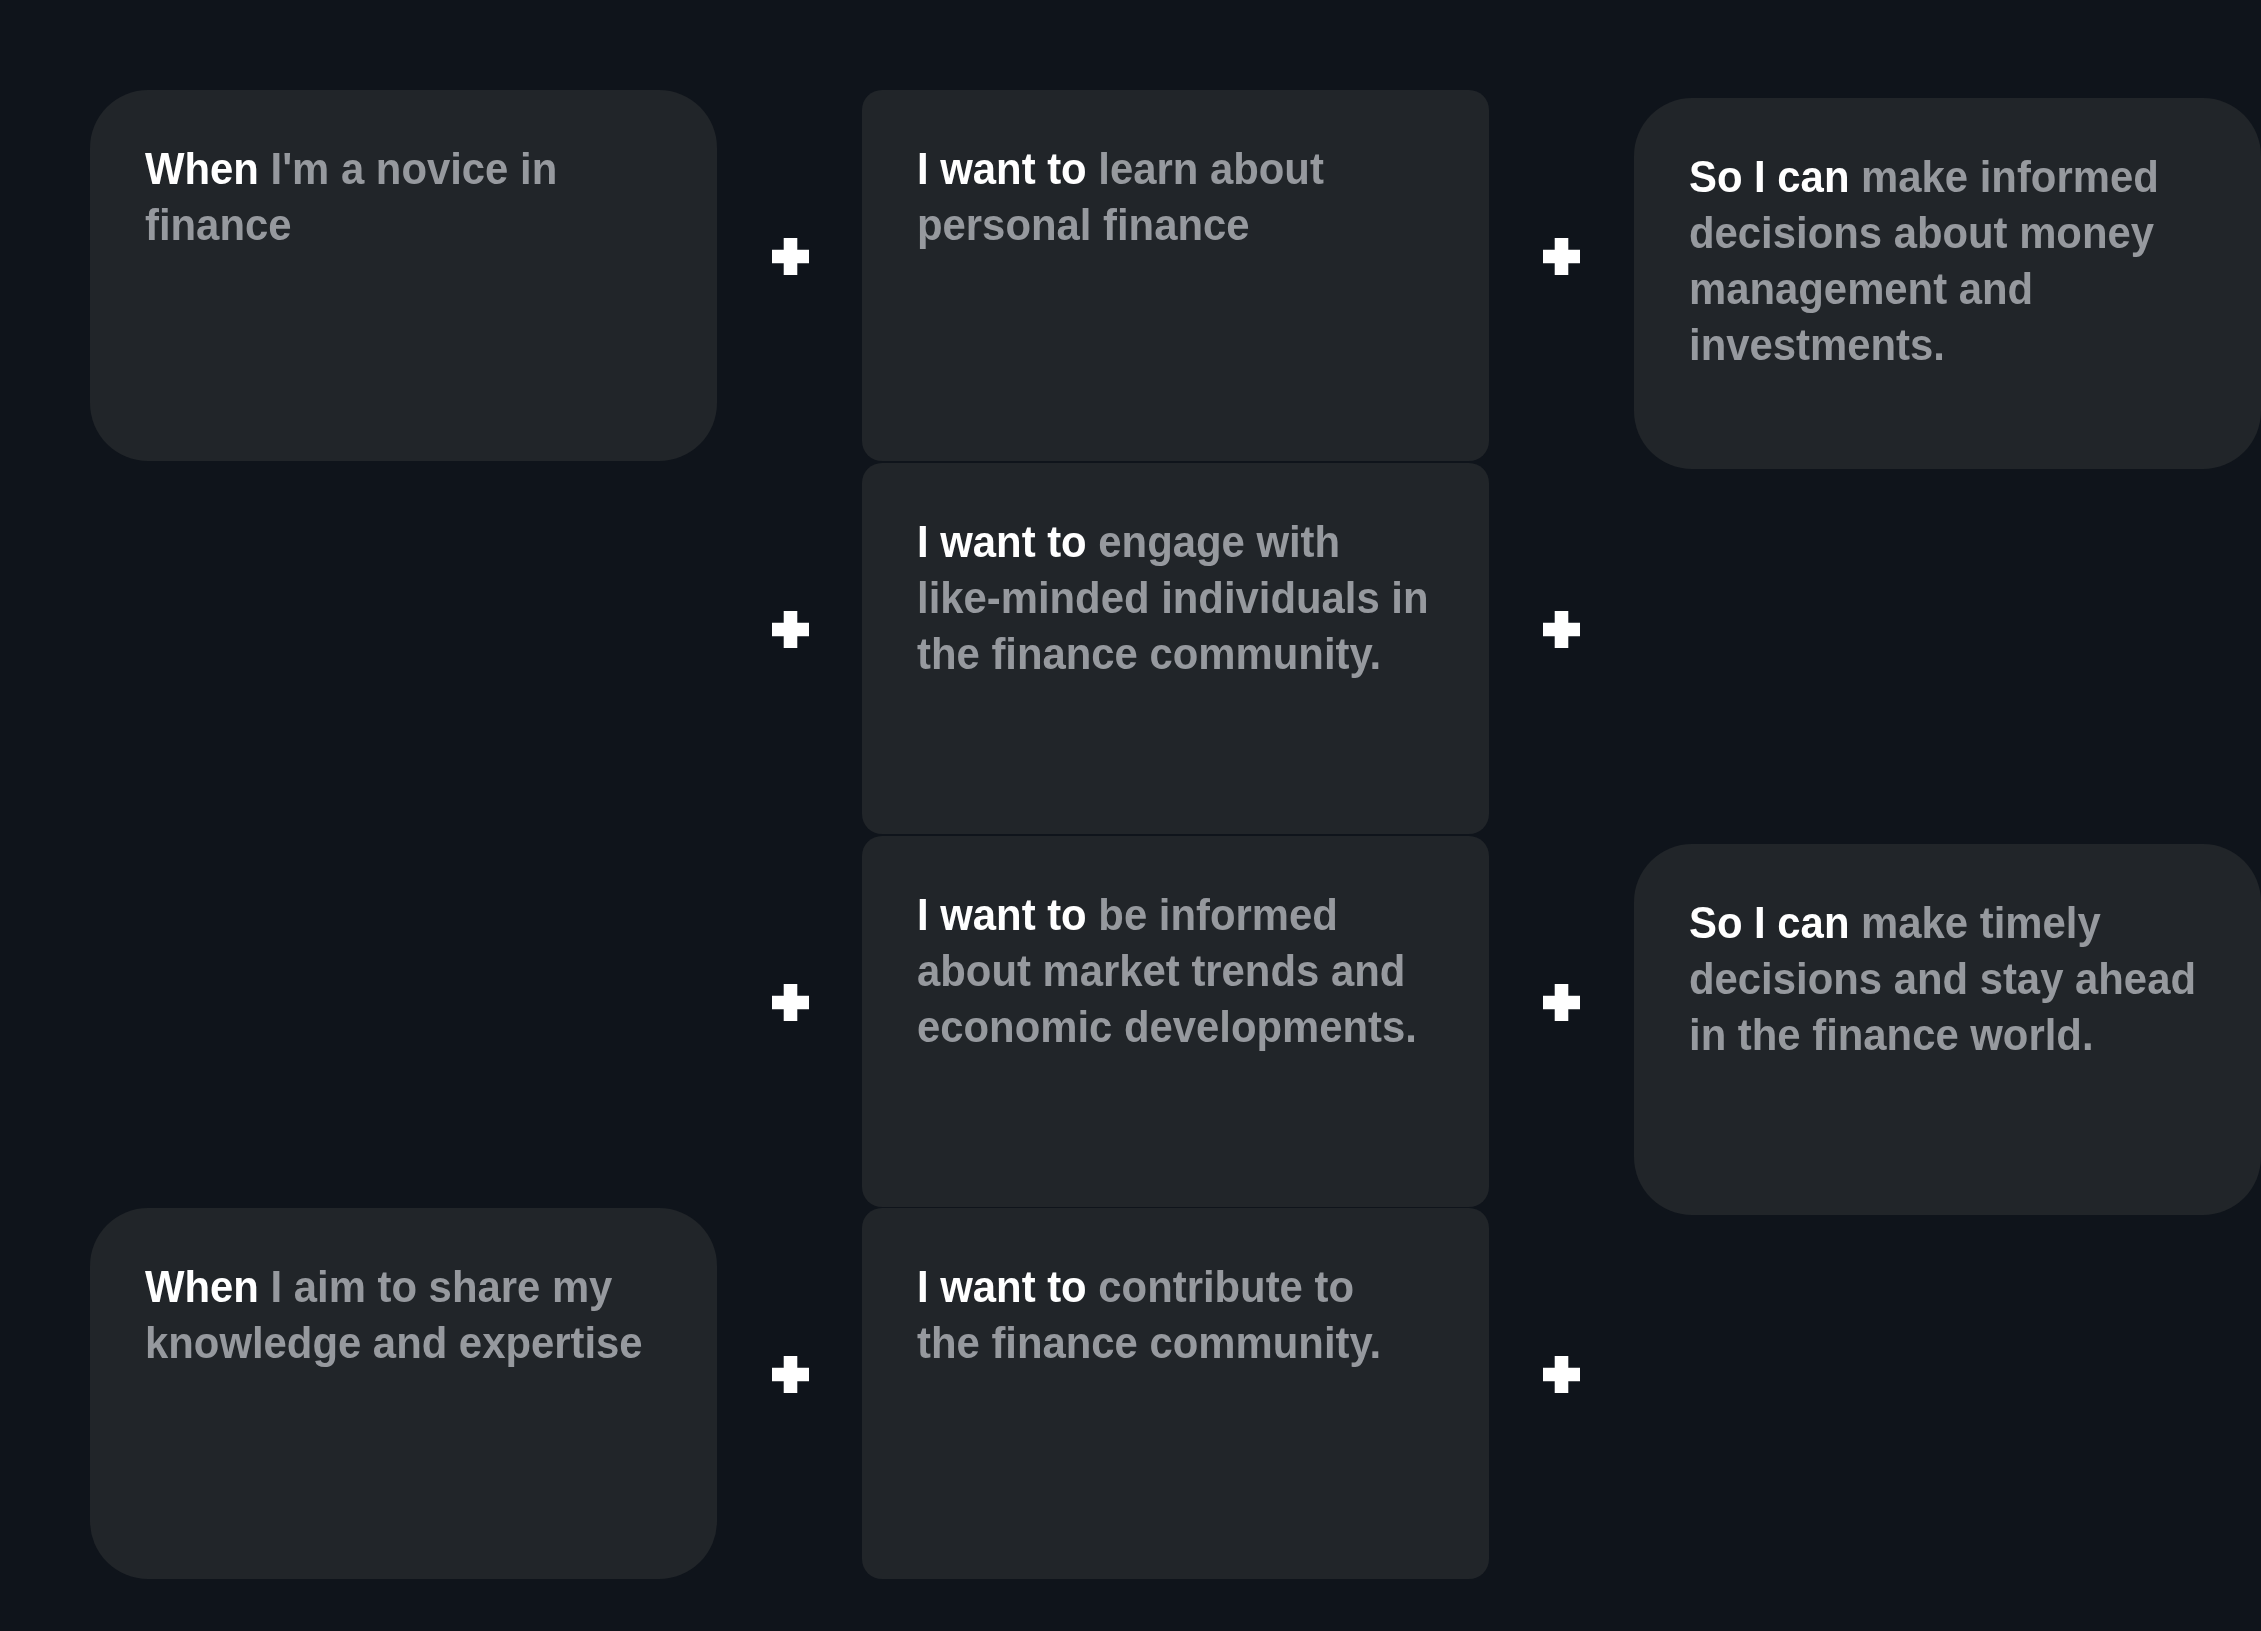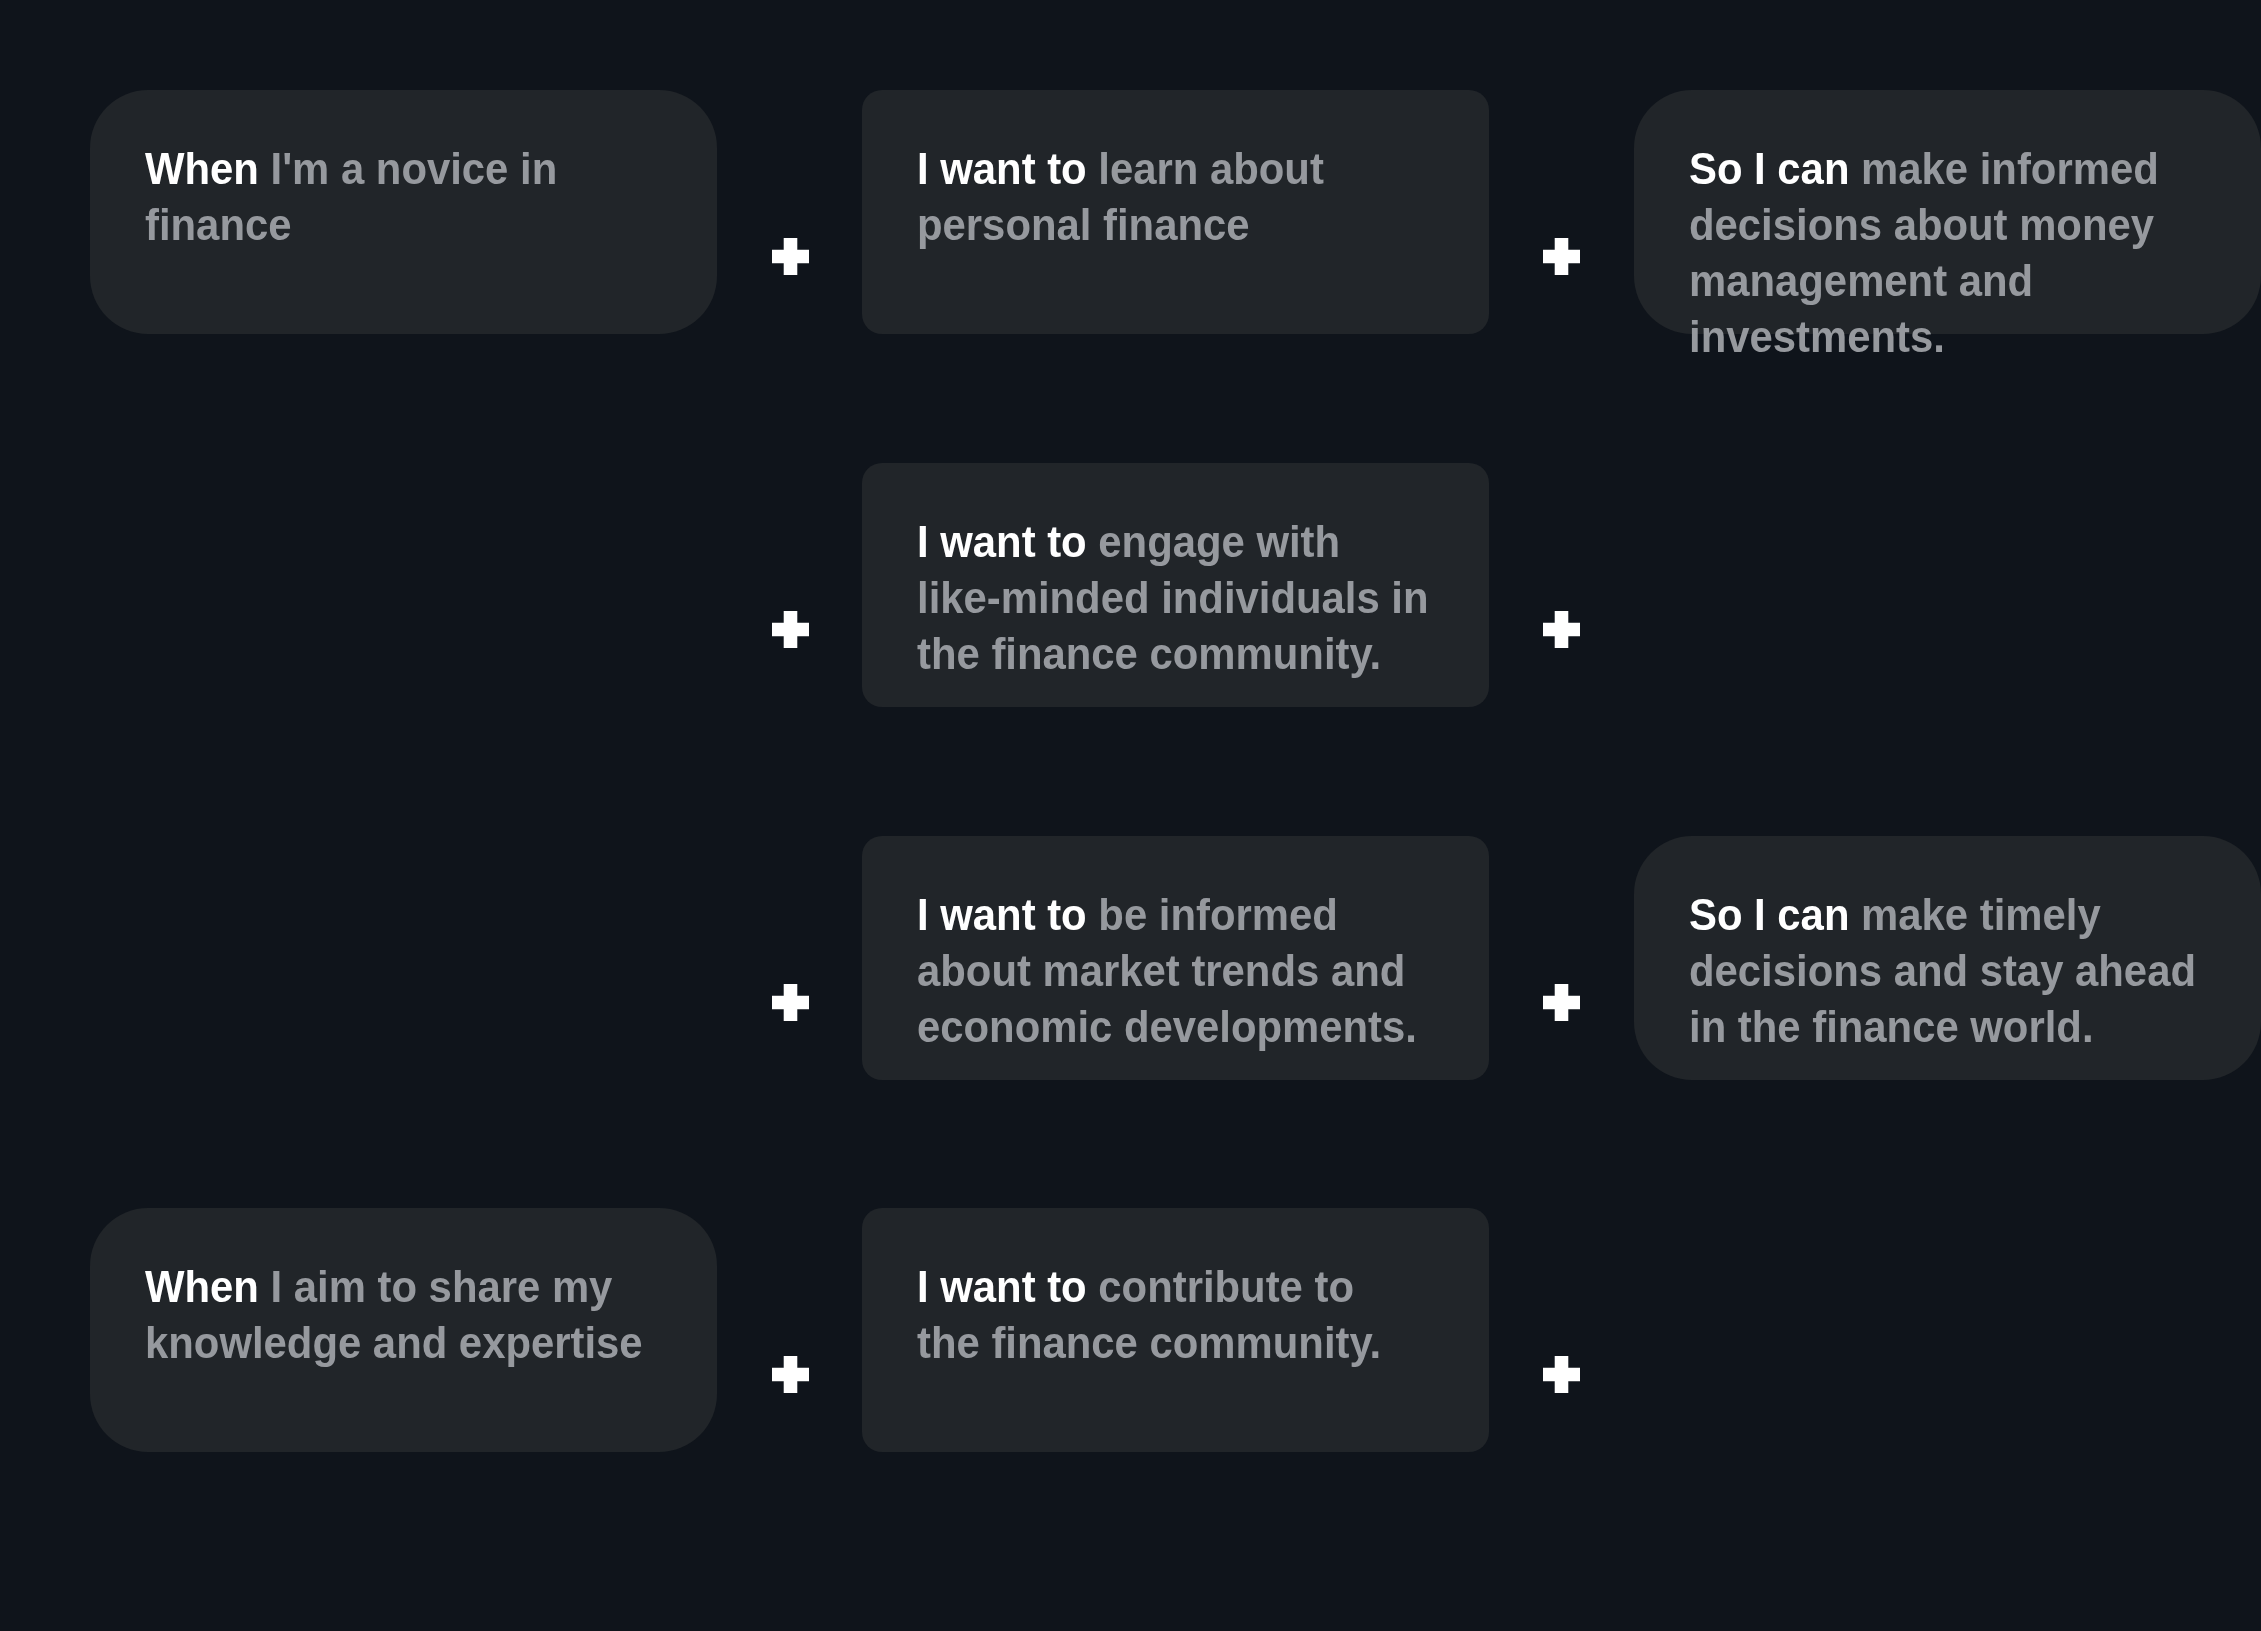--- a/index.html
+++ b/index.html
@@ -12,28 +12,28 @@
   }
   .board { position:relative; width:2352px; height:1632px; }
 
   .story-row { position:absolute; left:0; width:2352px; height:333px; }
   .story-row.r1 { top:90px; }
   .story-row.r2 { top:463px; }
   .story-row.r3 { top:836px; }
   .story-row.r4 { top:1208px; }
 
   .card {
-    position:absolute; top:0; height:244px; width:627px;
+    position:absolute; top:0; height:371px; width:627px;
     background:#212529;
     border-radius:58px;
     box-sizing:border-box;
   }
   .card.c1 { left:90px; }
   .card.c2 { left:862px;border-radius:20px; }
-  .card.c3 { left:1634px; }
+  .card.c3 { left:1634px;margin-top:8px; }
 
   .card-text { position:absolute; left:55px; top:51px; right:16.3px; }
 
   .tline {
     font-size:44px;
     line-height:56px;
     height:56px;
     color:#96999E;
     font-weight:700;
     white-space:nowrap;

